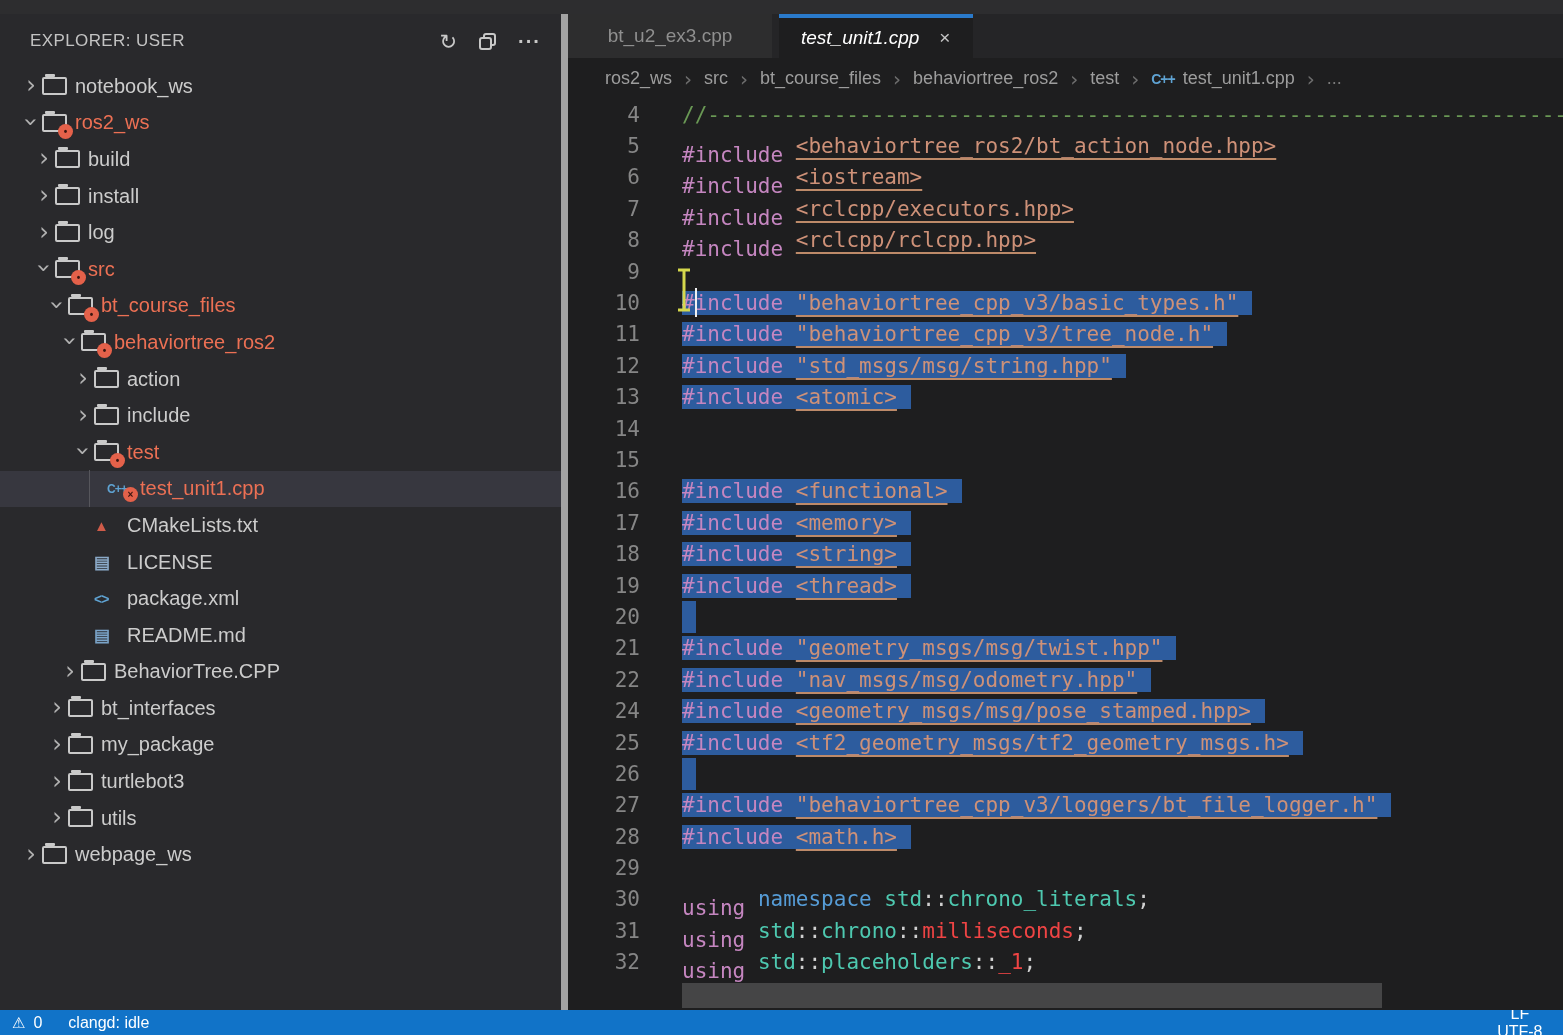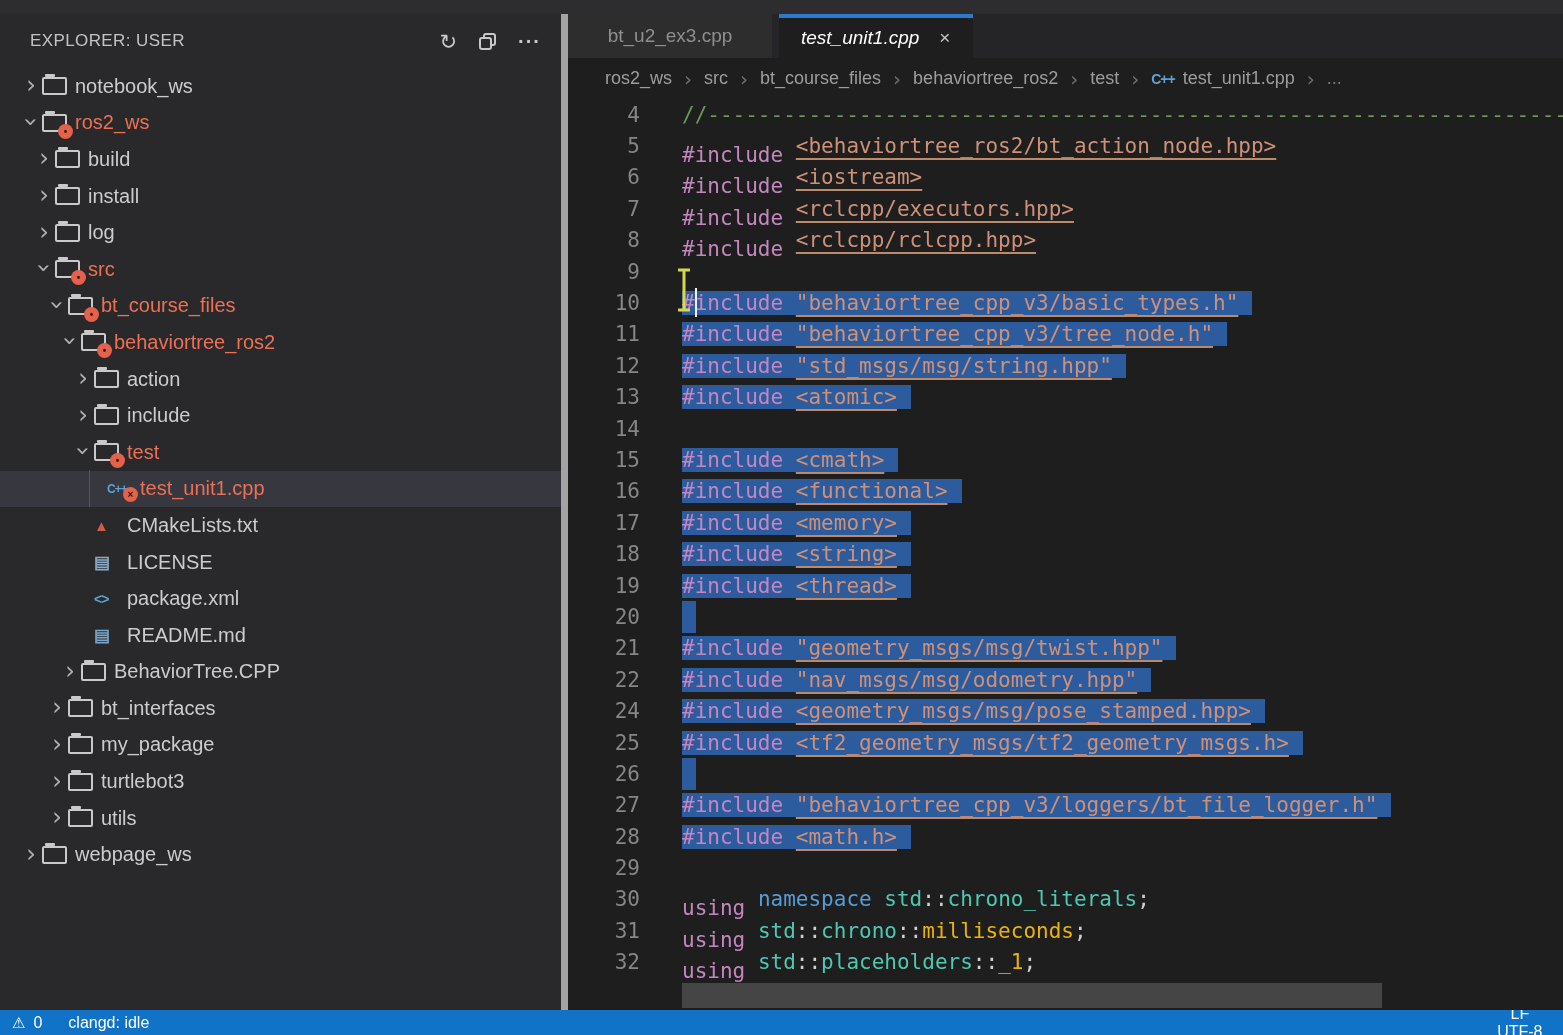--- a/index.html
+++ b/index.html
@@ -52,21 +52,21 @@
   .bc-ficon { color:#5fa3d3; font-weight:bold; font-size:14px; margin-right:8px; letter-spacing:-1px; }
   .bc-more { color:#7a7a7a; }
 
   .code { flex:1; position:relative; overflow:hidden; font-family:"DejaVu Sans Mono", monospace; font-size:21px; }
   .cl { height:31.4px; display:flex; align-items:center; white-space:pre; }
   .ln { width:114px; flex:none; text-align:right; padding-right:42px; color:#868686; }
   .ct { position:relative; display:flex; align-items:center; height:100%; }
   .selwrap { background:#2d5c9e; padding-right:14px; display:inline-block; }
   .minisel { display:inline-block; width:14px; height:31.4px; background:#2d5c9e; }
   .t-cm { color:#6a9955; } .t-kw { color:#c586c0;margin-top:18px; } .t-kw2 { color:#569cd6; }
-  .t-ty { color:#4ec9b0; } .t-pl { color:#d0d0d0; } .t-pl2 { color:#eab308; }
+  .t-ty { color:#4ec9b0; } .t-pl { color:#d0d0d0; } .t-pl2 { color:#ef4444; }
   .t-str { color:#ce9178; text-decoration:underline; text-decoration-color:#bd8a69; text-decoration-thickness:2px; text-underline-offset:5px; }
   .caret { position:absolute; left:13px; top:1px; width:2px; height:29px; background:#f0f0f0; }
   .hscroll { position:absolute; left:114px; bottom:2px; width:700px; height:25px; background:rgba(125,125,125,0.42); }
   .ibeam { position:absolute; left:107px; top:168px; z-index:5; }
 
   
   .statusbar { height:25px; flex:none; background:#1173c8; display:flex; align-items:center; color:#ffffff; font-size:16px; overflow:hidden; }
   .st-left { display:flex; align-items:center; padding-left:12px; gap:8px; }
   .st-warn { font-size:15px; }
   .st-lbl { margin-left:18px; }
@@ -289,21 +289,21 @@
             <div class="cl"><span class="ln">5</span><span class="ct"><span class="t-kw">#include</span><span class="t-pl"> </span><span class="t-str">&lt;behaviortree_ros2/bt_action_node.hpp&gt;</span></span></div>
             <div class="cl"><span class="ln">6</span><span class="ct"><span class="t-kw">#include</span><span class="t-pl"> </span><span class="t-str">&lt;iostream&gt;</span></span></div>
             <div class="cl"><span class="ln">7</span><span class="ct"><span class="t-kw">#include</span><span class="t-pl"> </span><span class="t-str">&lt;rclcpp/executors.hpp&gt;</span></span></div>
             <div class="cl"><span class="ln">8</span><span class="ct"><span class="t-kw">#include</span><span class="t-pl"> </span><span class="t-str">&lt;rclcpp/rclcpp.hpp&gt;</span></span></div>
             <div class="cl"><span class="ln">9</span><span class="ct"></span></div>
             <div class="cl"><span class="ln">10</span><span class="ct"><span class="selwrap"><span class="t-kw">#include</span><span class="t-pl"> </span><span class="t-str">"behaviortree_cpp_v3/basic_types.h"</span></span><span class="caret"></span></span></div>
             <div class="cl"><span class="ln">11</span><span class="ct"><span class="selwrap"><span class="t-kw">#include</span><span class="t-pl"> </span><span class="t-str">"behaviortree_cpp_v3/tree_node.h"</span></span></span></div>
             <div class="cl"><span class="ln">12</span><span class="ct"><span class="selwrap"><span class="t-kw">#include</span><span class="t-pl"> </span><span class="t-str">"std_msgs/msg/string.hpp"</span></span></span></div>
             <div class="cl"><span class="ln">13</span><span class="ct"><span class="selwrap"><span class="t-kw">#include</span><span class="t-pl"> </span><span class="t-str">&lt;atomic&gt;</span></span></span></div>
             <div class="cl"><span class="ln">14</span></div>
-            <div class="cl"><span class="ln">15</span><span class="ct"><span class="selwrap"><span class="t-kw">#include</span><span class="t-pl"> </span><span class="t-str">&lt;cmath&gt;</span></span></span></div>
+            <div class="cl"><span class="ln">15</span></div>
             <div class="cl"><span class="ln">16</span><span class="ct"><span class="selwrap"><span class="t-kw">#include</span><span class="t-pl"> </span><span class="t-str">&lt;functional&gt;</span></span></span></div>
             <div class="cl"><span class="ln">17</span><span class="ct"><span class="selwrap"><span class="t-kw">#include</span><span class="t-pl"> </span><span class="t-str">&lt;memory&gt;</span></span></span></div>
             <div class="cl"><span class="ln">18</span><span class="ct"><span class="selwrap"><span class="t-kw">#include</span><span class="t-pl"> </span><span class="t-str">&lt;string&gt;</span></span></span></div>
             <div class="cl"><span class="ln">19</span><span class="ct"><span class="selwrap"><span class="t-kw">#include</span><span class="t-pl"> </span><span class="t-str">&lt;thread&gt;</span></span></span></div>
             <div class="cl"><span class="ln">20</span><span class="ct"><span class="minisel"></span></span></div>
             <div class="cl"><span class="ln">21</span><span class="ct"><span class="selwrap"><span class="t-kw">#include</span><span class="t-pl"> </span><span class="t-str">"geometry_msgs/msg/twist.hpp"</span></span></span></div>
             <div class="cl"><span class="ln">22</span><span class="ct"><span class="selwrap"><span class="t-kw">#include</span><span class="t-pl"> </span><span class="t-str">"nav_msgs/msg/odometry.hpp"</span></span></span></div>
             <div class="cl"><span class="ln">24</span><span class="ct"><span class="selwrap"><span class="t-kw">#include</span><span class="t-pl"> </span><span class="t-str">&lt;geometry_msgs/msg/pose_stamped.hpp&gt;</span></span></span></div>
             <div class="cl"><span class="ln">25</span><span class="ct"><span class="selwrap"><span class="t-kw">#include</span><span class="t-pl"> </span><span class="t-str">&lt;tf2_geometry_msgs/tf2_geometry_msgs.h&gt;</span></span></span></div>
             <div class="cl"><span class="ln">26</span><span class="ct"><span class="minisel"></span></span></div>

